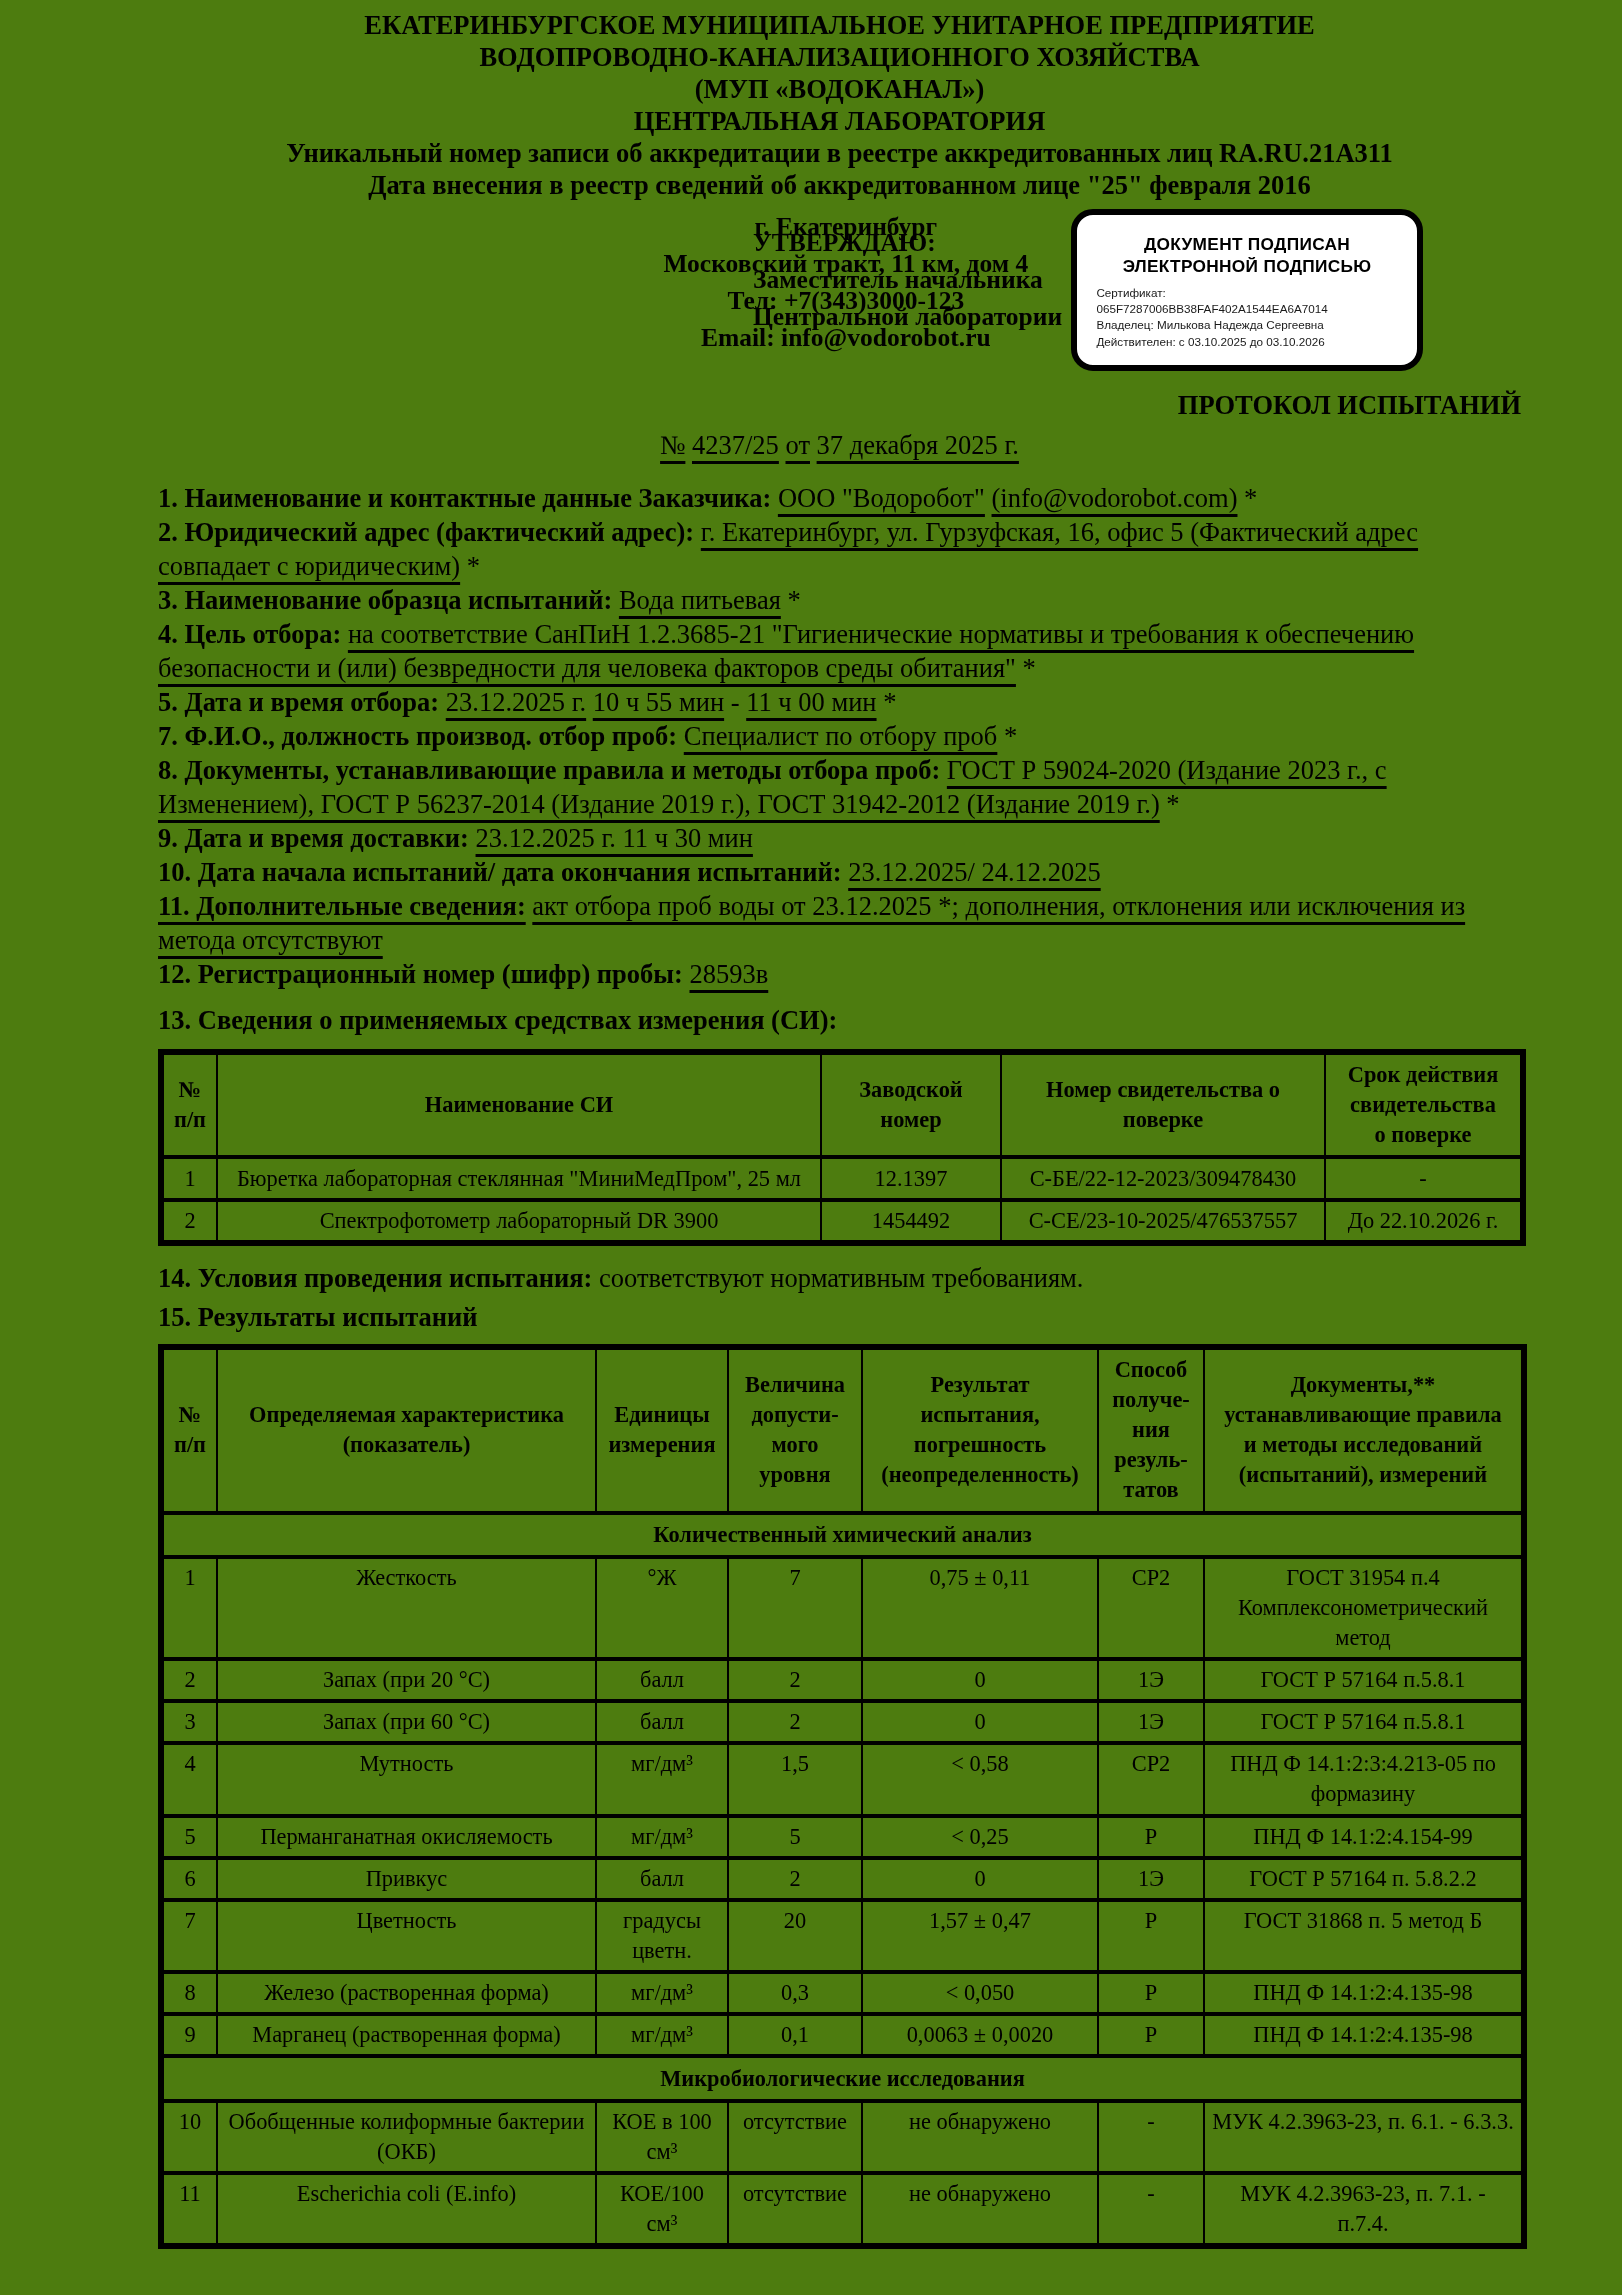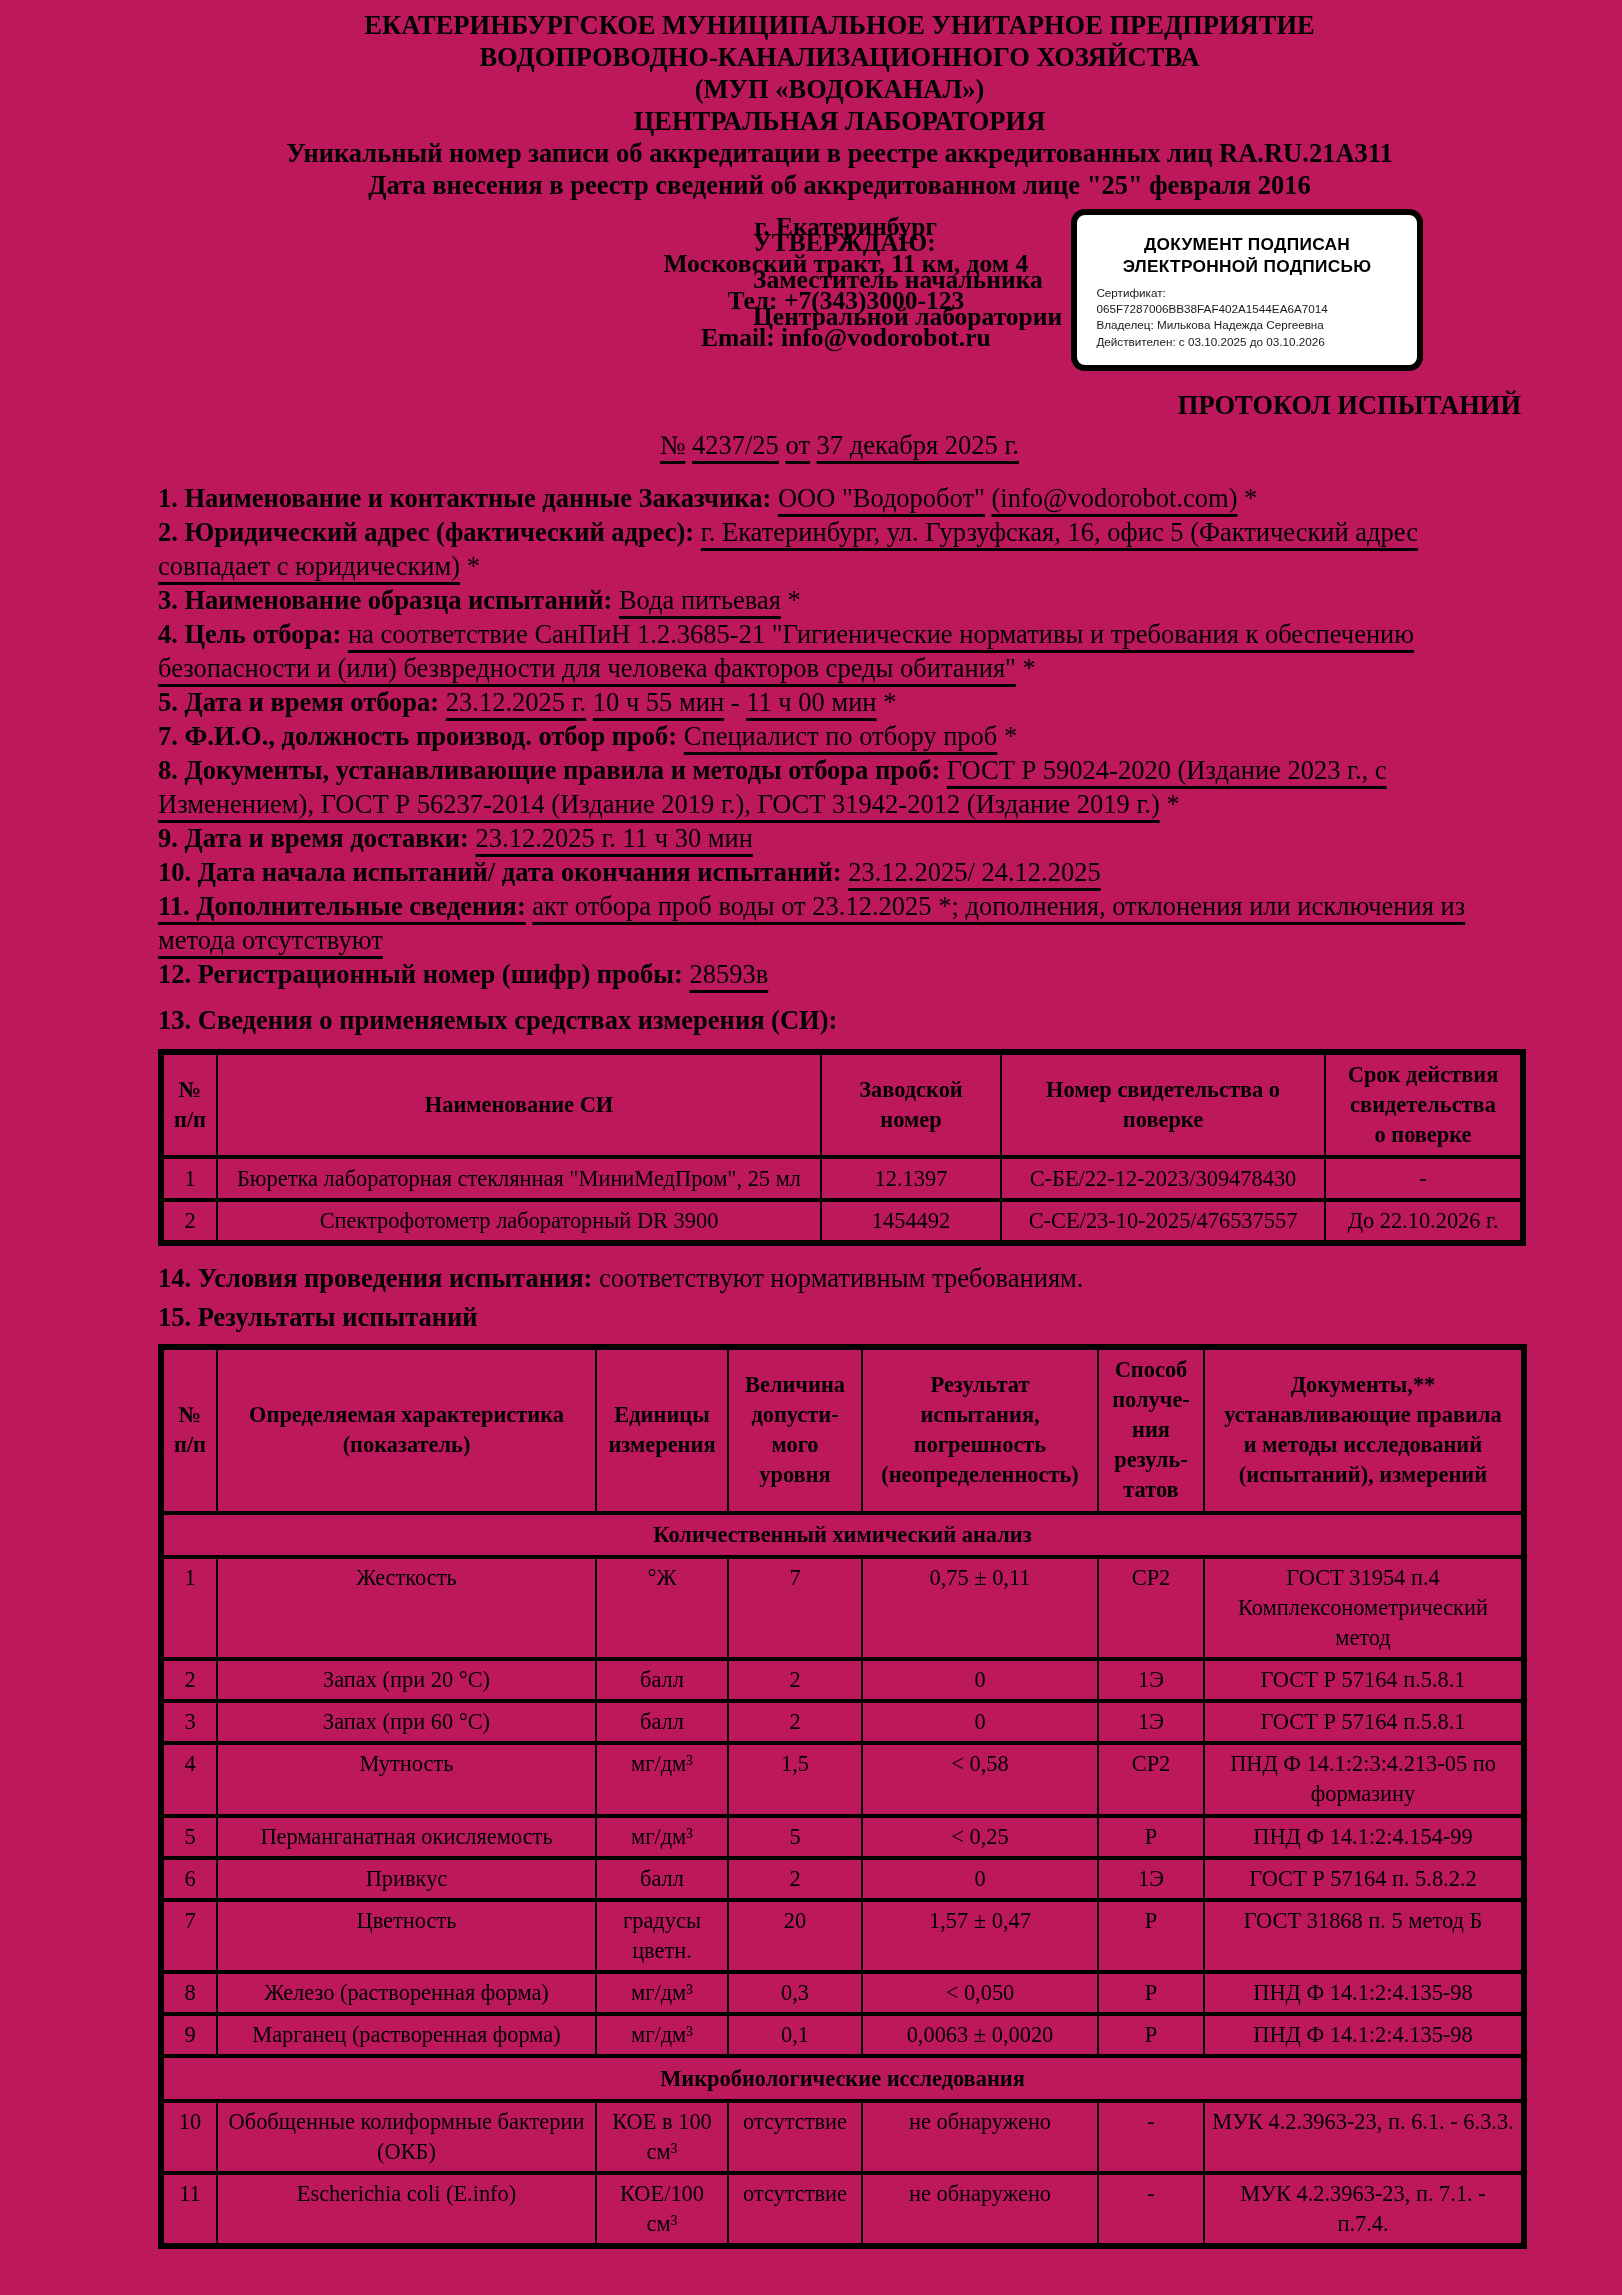--- a/index.html
+++ b/index.html
@@ -3,38 +3,38 @@
 <meta charset="utf-8">
 <style>
   * { box-sizing: border-box; }
   html, body { margin: 0; padding: 0; }
   body { background: #ffffff; }
 
   .page {
     position: relative;
     width: 1623px;
     height: 2295px;
-    background: #be185d;
+    background: #4d7c0f;
     color: #000000;
     font-family: "Liberation Serif", "DejaVu Serif", serif;
     overflow: hidden;
   }
   .content { padding: 9.2px 102px 0 158px; }
 
   
   .org { text-align: center; font-weight: bold; font-size: 26.5px; line-height: 32px; }
 
   
   .approve-row { position: relative; height: 164px; margin-top: 7.1px; font-size: 25.5px; font-weight: bold; line-height: 37px; }
   .contact { margin-left: 12.7px; text-align: center; }
   .approve { position: absolute; left: 595px; top: 16px; }
   .stamp {
     position: absolute; left: 913px; top: 1px;
     width: 352px; height: 162px;
-    border: 6.6px solid #000; border-radius: 14px;
+    border: 6.6px solid #000; border-radius: 22px;
     background: #fff;
     font-family: "Liberation Sans", "DejaVu Sans", sans-serif;
     display: flex; flex-direction: column;
     padding: 17.3px 19.4px 15.3px;
     font-weight: normal;
   }
   .stamp-title { text-align: center; font-size: 17.3px; font-weight: bold; line-height: 22.4px; letter-spacing: 0.3px; }
   .stamp-details { margin-top: auto; font-size: 11.7px; line-height: 16.3px; color: #1a1a1a; }
 
   

